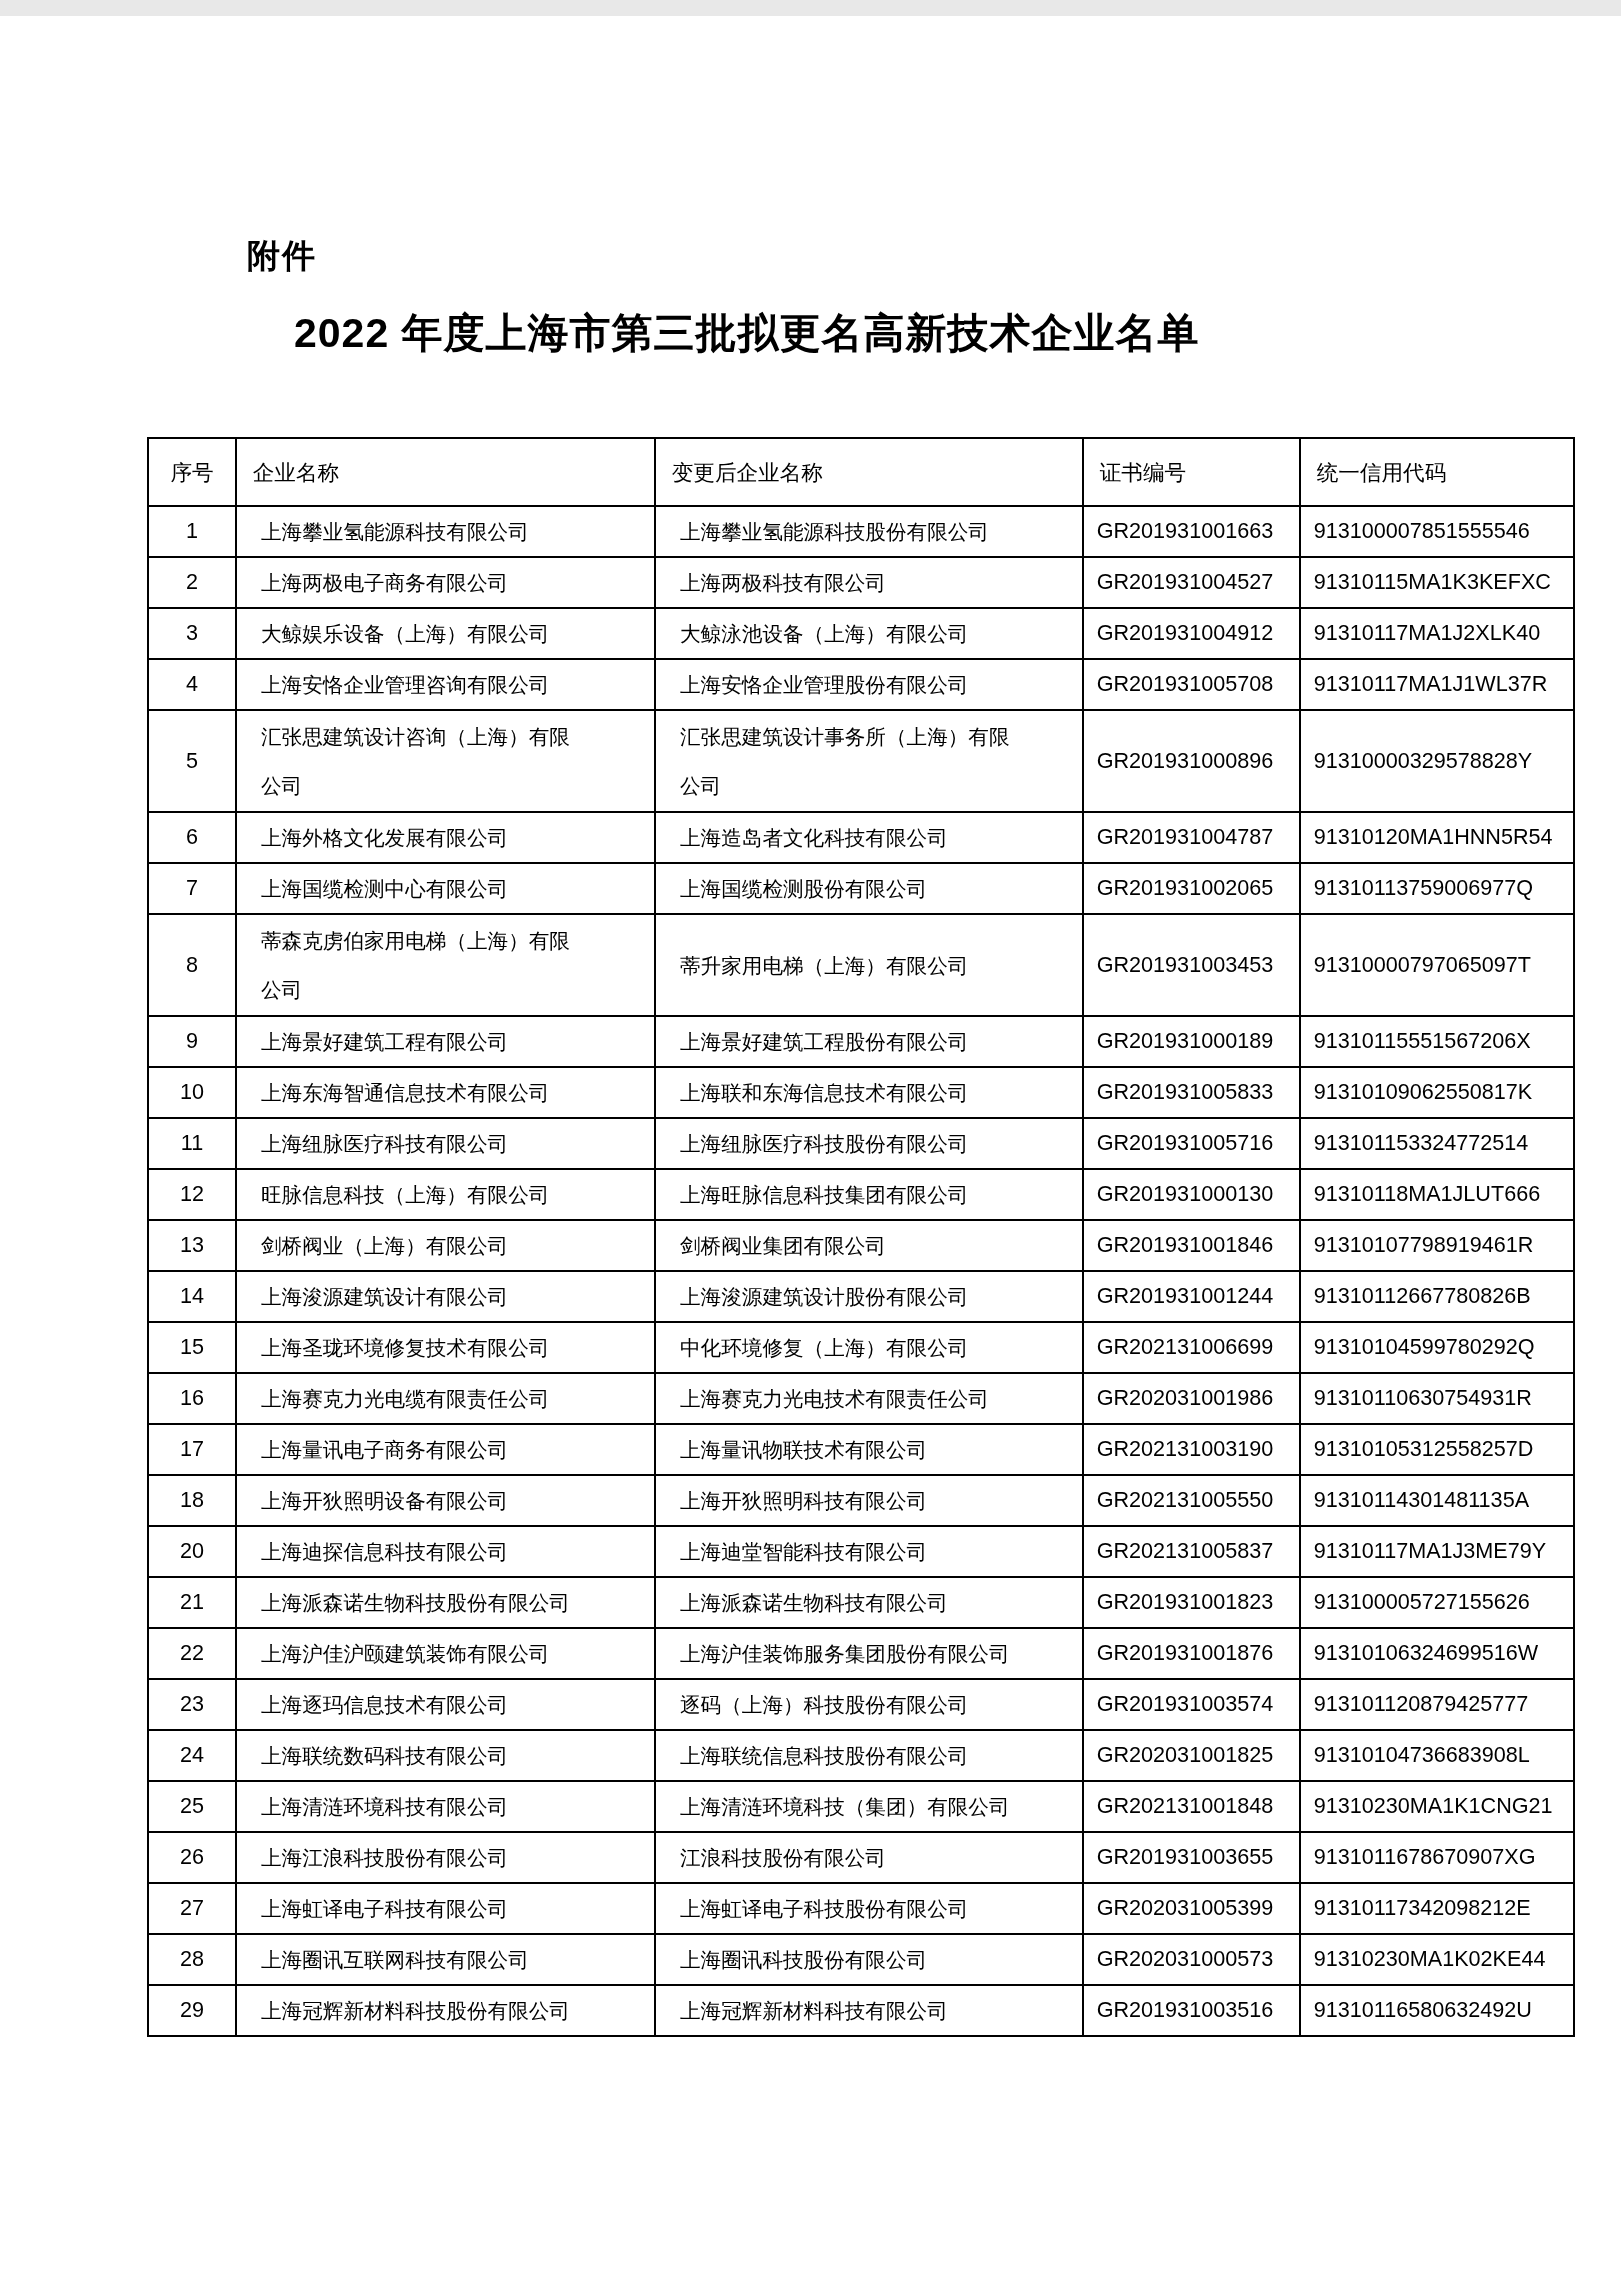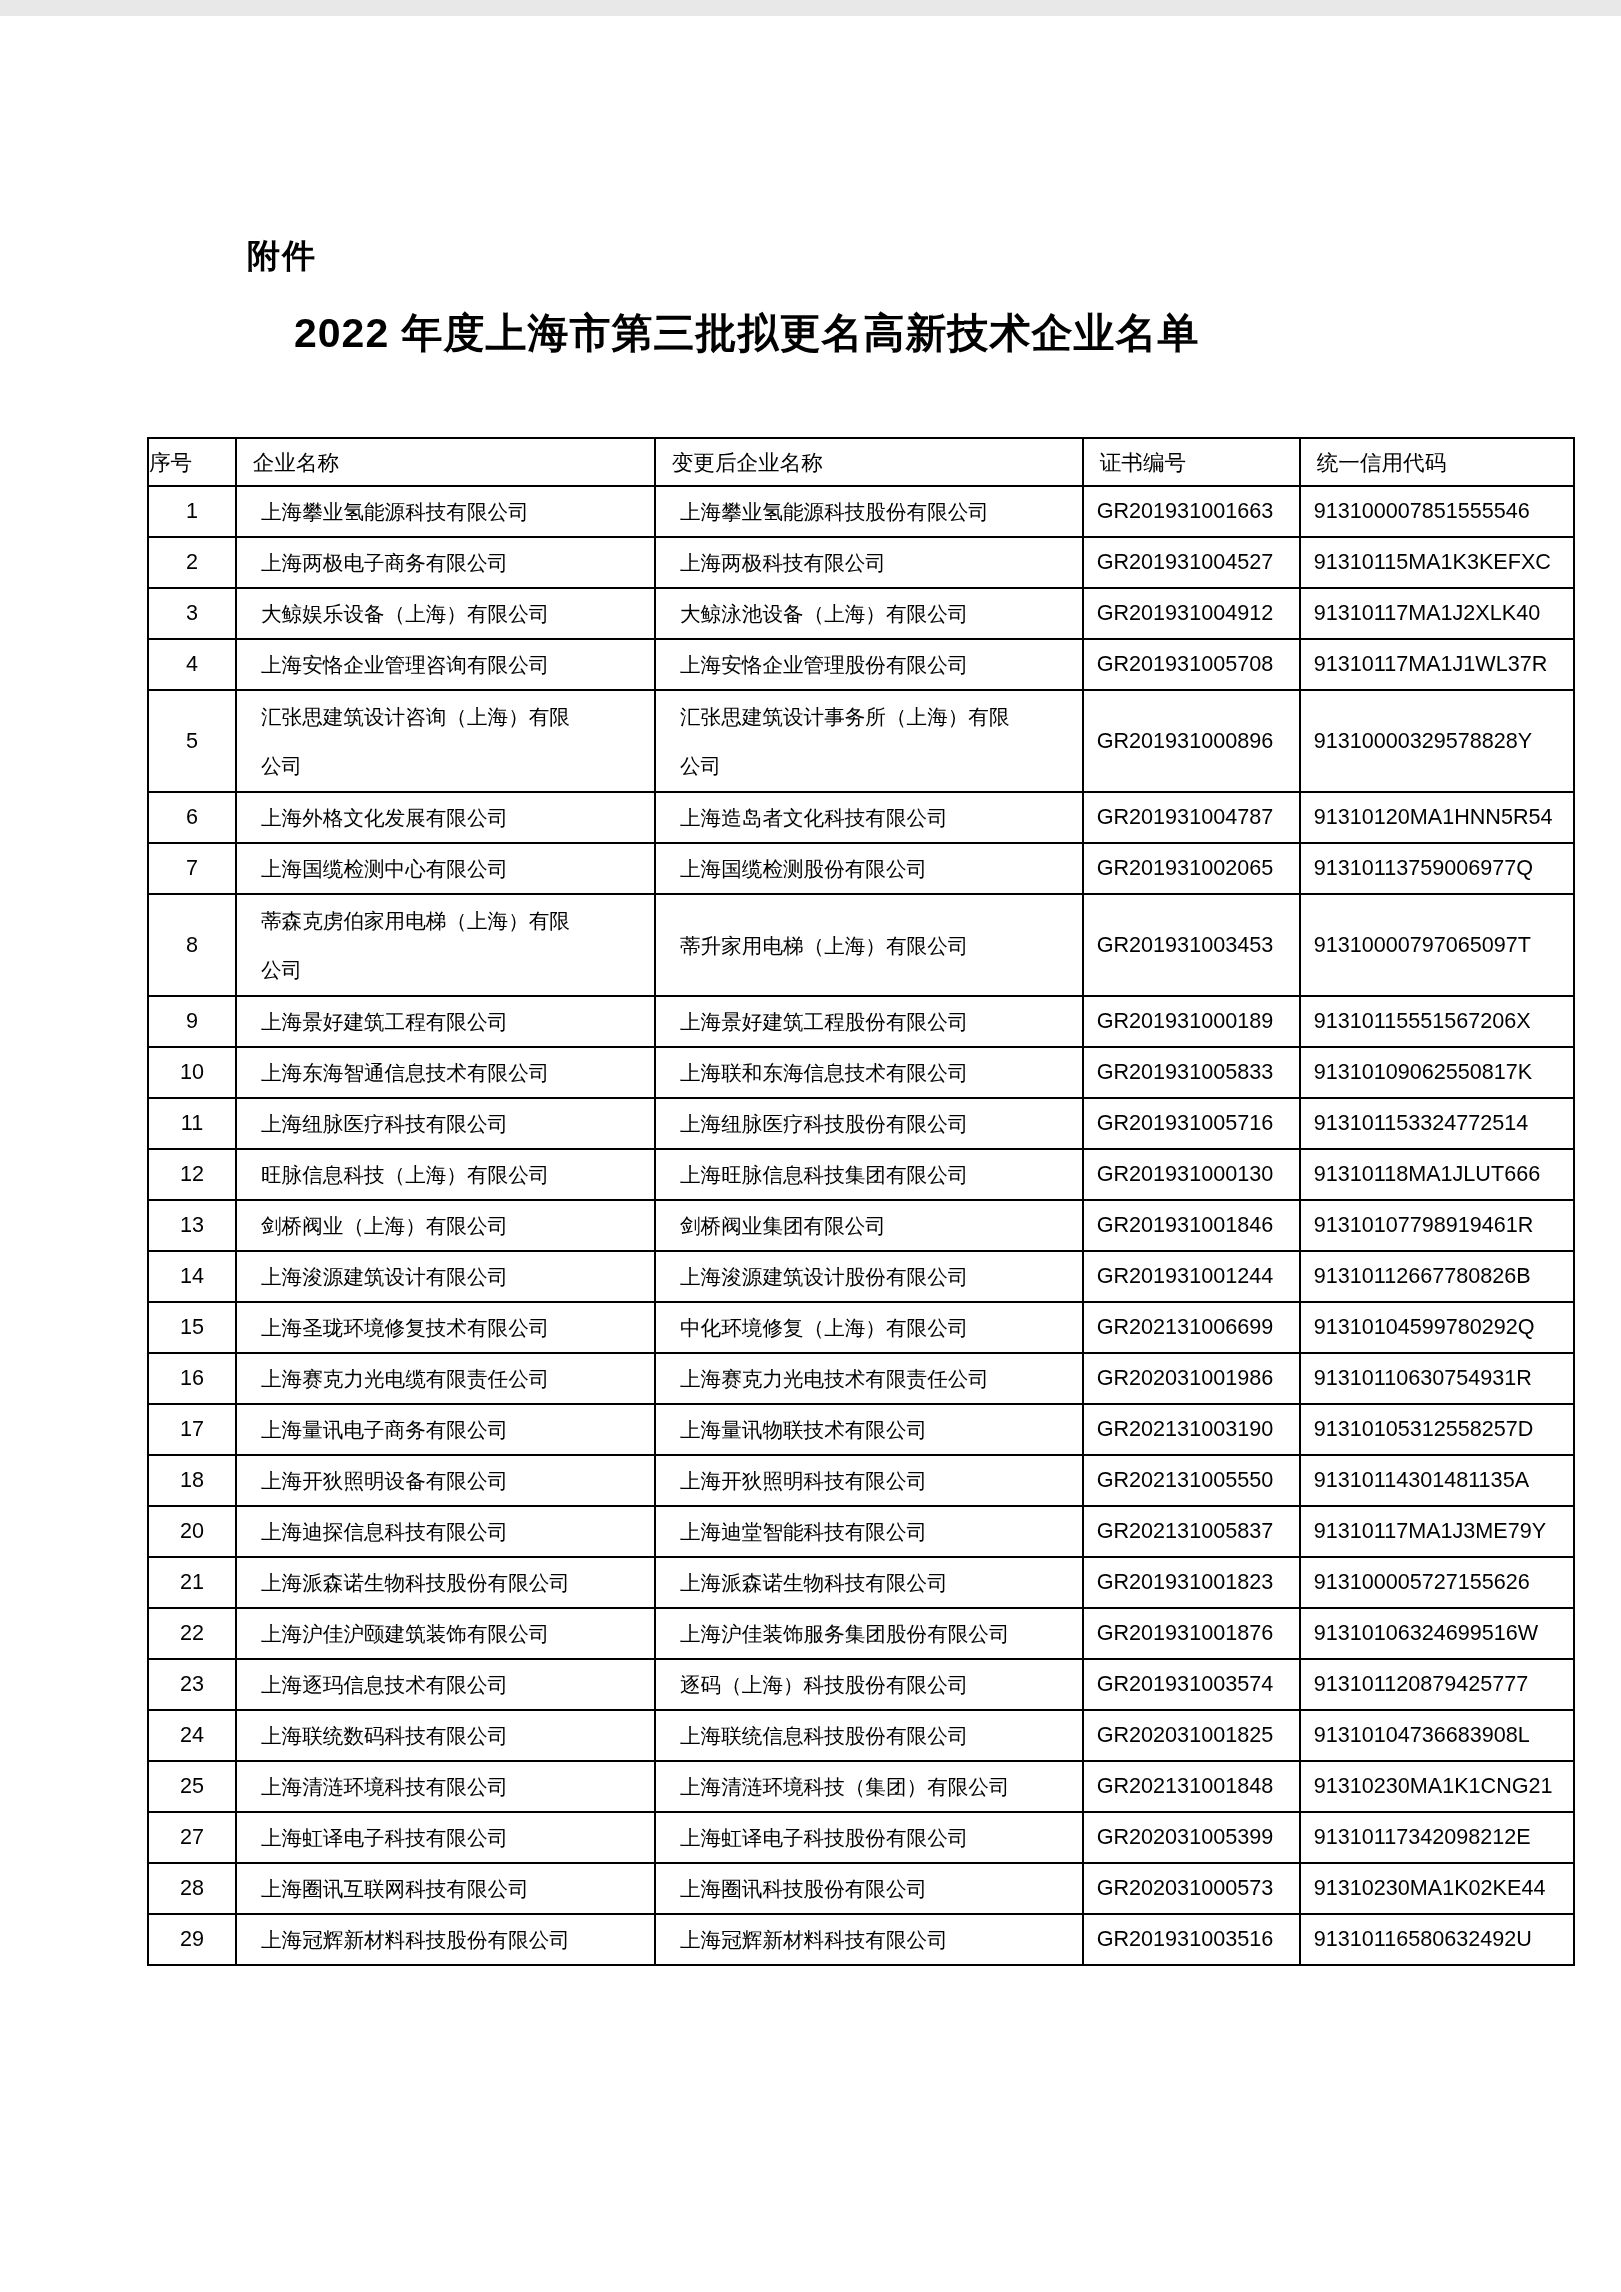--- a/index.html
+++ b/index.html
@@ -44,21 +44,21 @@
     vertical-align:middle;
     overflow:hidden;
   }
   .company-table th {
     height:46px;
     font-weight:normal;
     font-size:21.6px;
     text-align:left;
     padding:0 0 0 15.7px;
   }
-  .company-table th.c0 { text-align:left; padding:0; }
+  .company-table th.c0 { text-align:center; padding:10px; }
   .company-table td {
     font-size:20.6px;
     line-height:1.25;
     white-space:pre-line;
     padding:0;
   }
   .company-table td.c0 { text-align:center; font-size:21.6px; }
   .company-table td.c1, .company-table td.c2 { padding-left:24px; }
   .company-table td.c3, .company-table td.c4 {
     padding-left:12.7px;
@@ -261,20 +261,27 @@
           <td class="c4">91310104736683908L</td>
         </tr>
         <tr class="normal">
           <td class="c0">25</td>
           <td class="c1">上海清涟环境科技有限公司</td>
           <td class="c2">上海清涟环境科技（集团）有限公司</td>
           <td class="c3">GR202131001848</td>
           <td class="c4">91310230MA1K1CNG21</td>
         </tr>
         <tr class="normal">
+          <td class="c0">26</td>
+          <td class="c1">上海江浪科技股份有限公司</td>
+          <td class="c2">江浪科技股份有限公司</td>
+          <td class="c3">GR201931003655</td>
+          <td class="c4">9131011678670907XG</td>
+        </tr>
+        <tr class="normal">
           <td class="c0">27</td>
           <td class="c1">上海虹译电子科技有限公司</td>
           <td class="c2">上海虹译电子科技股份有限公司</td>
           <td class="c3">GR202031005399</td>
           <td class="c4">91310117342098212E</td>
         </tr>
         <tr class="normal">
           <td class="c0">28</td>
           <td class="c1">上海圈讯互联网科技有限公司</td>
           <td class="c2">上海圈讯科技股份有限公司</td>

